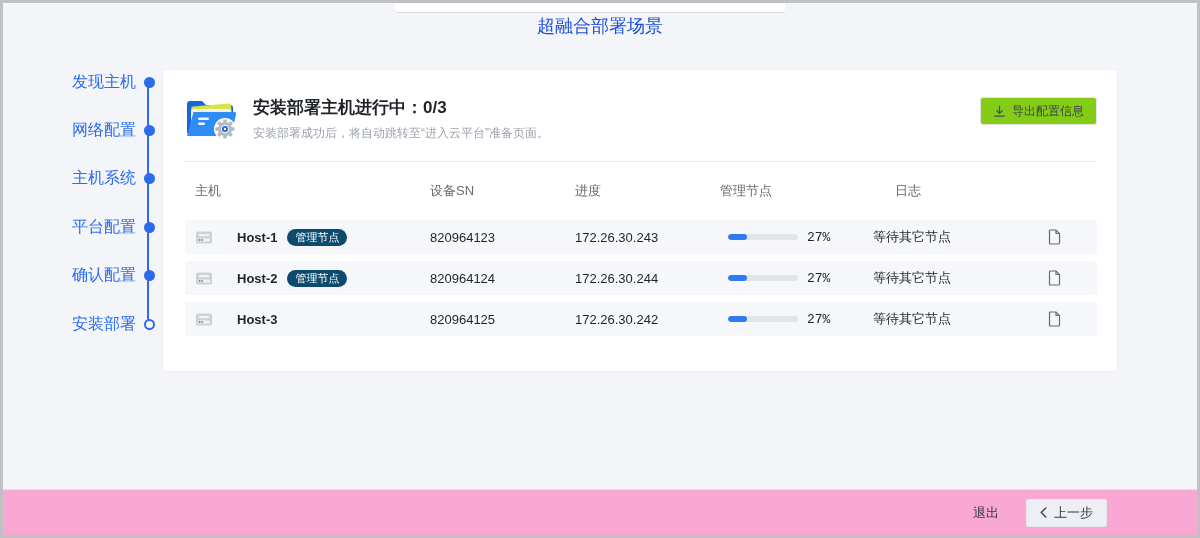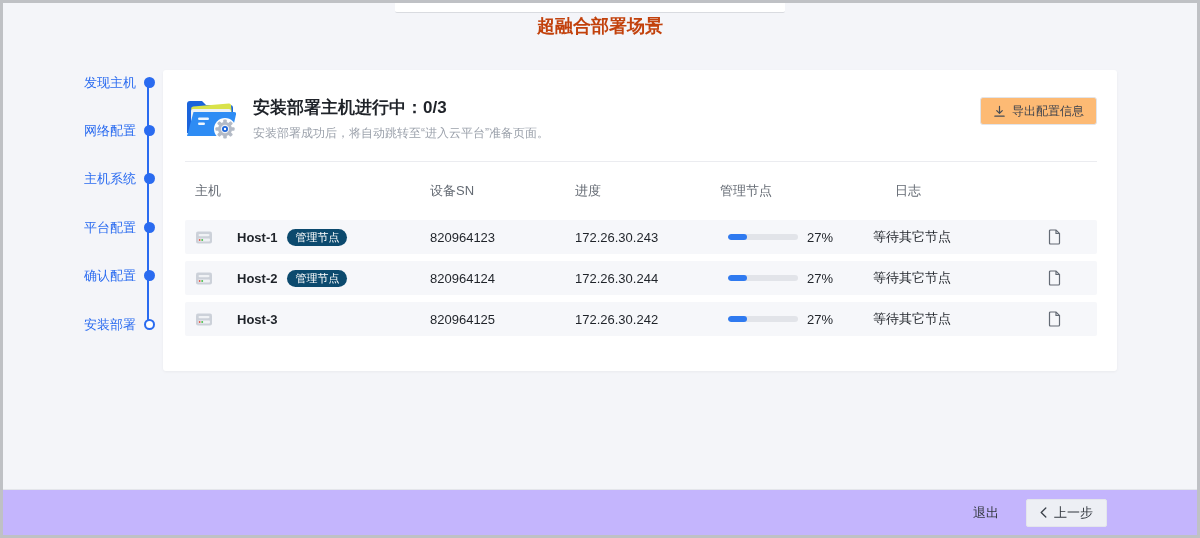--- a/index.html
+++ b/index.html
@@ -3,61 +3,61 @@
 <meta charset="utf-8">
 <style>
   html,body{margin:0;padding:0;background:#fff;}
   .screen{position:relative;width:1200px;height:538px;box-sizing:border-box;
     border:3px solid #bfc1c5;background:#f4f5f9;overflow:hidden;
     font-family:"Liberation Sans","DejaVu Sans",sans-serif;}
   
   .toast-remnant{position:absolute;top:0;left:392px;width:390px;height:9px;background:#fff;
     border-bottom:1px solid #d9dbe0;border-radius:0 0 2px 2px;}
   .page-title{position:absolute;top:0;left:0;right:0;height:46px;display:flex;align-items:center;
-    justify-content:center;font-size:18px;font-weight:700;color:#c2410c;}
+    justify-content:center;font-size:18px;font-weight:400;color:#1d4ed8;}
   
   .stepper{position:absolute;left:0;top:67px;width:152px;height:268px;}
   .step-line{position:absolute;left:144px;top:12px;width:2px;height:243px;background:#2a6bf0;}
   .step{position:absolute;left:0;width:152px;height:21px;display:flex;align-items:center;justify-content:flex-end;}
-  .step-label{font-size:13px;color:#2a6bf0;margin-right:8px;}
+  .step-label{font-size:16px;color:#2a6bf0;margin-right:8px;}
   .step-dot{width:11px;height:11px;border-radius:50%;background:#2a6bf0;box-sizing:border-box;flex:none;position:relative;}
   .step.current .step-dot{background:#fff;border:2px solid #2a6bf0;}
   
   .card{position:absolute;left:160px;top:67px;width:954px;height:301px;background:#fff;border-radius:3px;
     box-shadow:0 1px 3px rgba(31,35,41,.05);padding:0 20px 16px 22px;box-sizing:border-box;}
   .card-header{display:flex;align-items:flex-start;padding-top:27px;}
   .folder-icon{width:54px;height:44px;margin-right:14px;flex:none;}
   .panel-title{font-size:17px;font-weight:700;color:#1f2329;line-height:1.25;}
   .panel-subtitle{margin-top:7px;font-size:12px;color:#9ba1ab;}
   .export-btn{margin-left:auto;height:28px;padding:0 12px;display:flex;align-items:center;gap:6px;
-    background:#fdba74;border:1px solid #e2e4e9;border-radius:3px;font-size:12px;color:#3d424d;
+    background:#84cc16;border:1px solid #e2e4e9;border-radius:3px;font-size:12px;color:#3d424d;
     cursor:pointer;font-family:inherit;}
   .divider{margin-top:19px;border-bottom:1px solid #ebecf0;}
   
   .thead{display:flex;align-items:center;height:58px;font-size:13px;color:#646a73;}
   .trow{display:flex;align-items:center;height:34px;background:#f6f7fa;margin-bottom:7px;border-radius:2px;
     font-size:13px;color:#1f2329;}
   .c-host{width:245px;display:flex;align-items:center;padding-left:10px;box-sizing:border-box;}
   .c-sn{width:145px;}
   .c-ip{width:153px;}
   .c-prog{width:145px;display:flex;align-items:center;}
   .c-stage{width:175px;}
   .c-log{flex:1;display:flex;align-items:center;}
   .server-icon{flex:none;}
   .host-name{margin-left:24px;font-weight:700;}
   .badge{margin-left:10px;background:#0c4a6e;color:#fff;font-size:11px;line-height:17px;padding:0 8px;
     border-radius:9px;white-space:nowrap;}
   .num{font-weight:500;}
   .track{width:70px;height:6px;border-radius:3px;background:#e2e4e9;overflow:hidden;display:inline-block;}
   .fill{display:block;height:100%;width:0;background:#2f7af0;border-radius:3px;}
-  .pct{margin-left:9px;color:#22262c;}
+  .pct{margin-left:9px;color:#22262c;font-family:Liberation Mono, monospace;}
   .stage-text{font-weight:500;}
   .log-btn{background:none;border:none;padding:0;cursor:pointer;display:flex;align-items:center;}
   
-  .footer{position:absolute;left:0;right:0;bottom:0;height:45px;background:#c4b5fd;border-top:1px solid #e3e5ea;
+  .footer{position:absolute;left:0;right:0;bottom:0;height:45px;background:#f9a8d4;border-top:1px solid #e3e5ea;
     display:flex;align-items:center;justify-content:flex-end;padding-right:90px;gap:27px;}
   .exit-btn{font-size:13px;color:#33383f;cursor:pointer;background:none;border:none;font-family:inherit;padding:0;}
   .prev-btn{height:28px;padding:0 13px;display:flex;align-items:center;gap:7px;background:#edeff4;
     border:1px solid #e4e6eb;border-radius:2px;font-size:13px;color:#33383f;cursor:pointer;font-family:inherit;}
 </style>
 </head>
 <body>
 
 <div class="screen">
 

